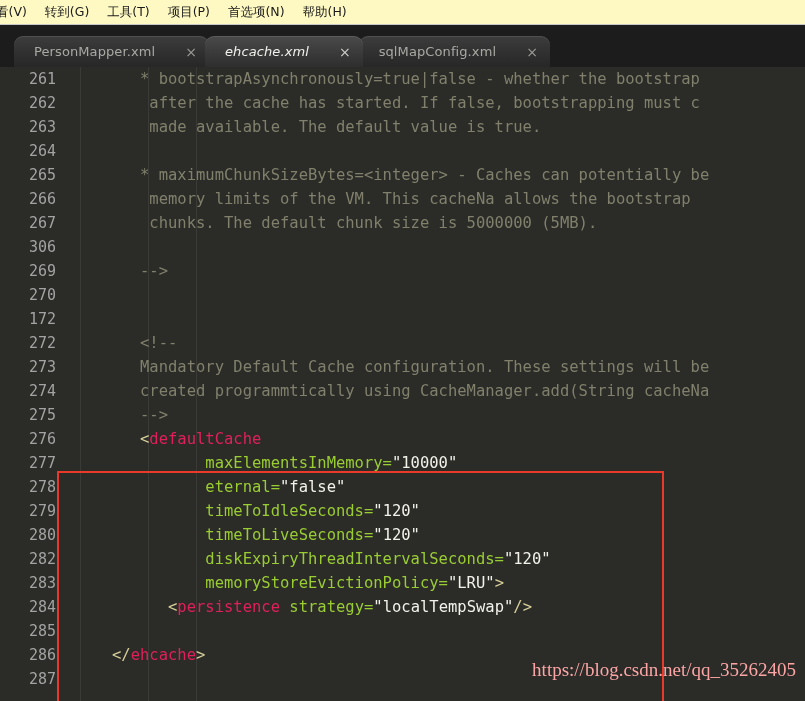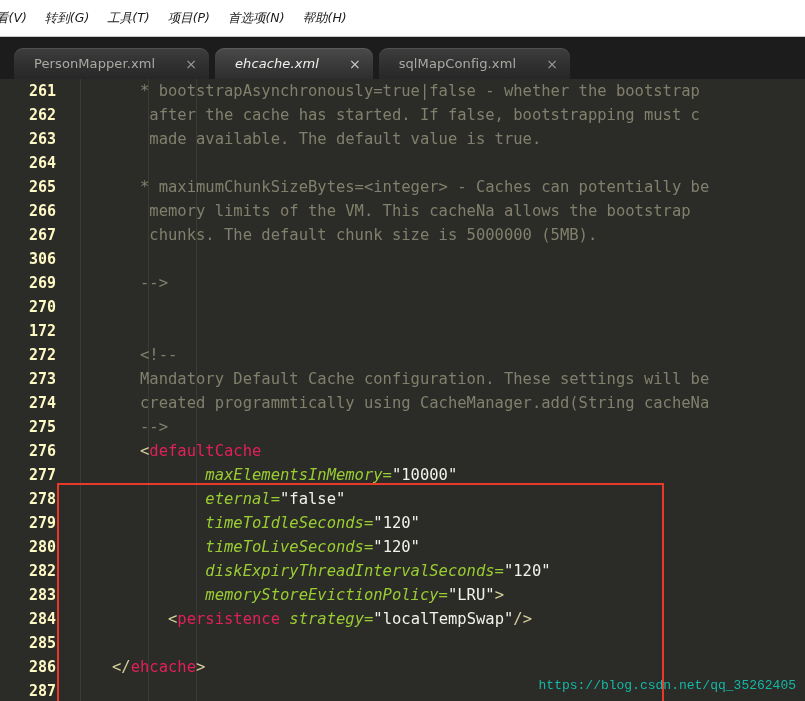--- a/index.html
+++ b/index.html
@@ -9,29 +9,28 @@
   }
   body {
     width: 805px;
     height: 701px;
     overflow: hidden;
     font-family: "DejaVu Sans Mono", monospace;
   }
 
   
   #menubar {
-    height: 37px;
-    background: #ffffff;
+    height: 25px;
+    background: #fef9c3;
     border-bottom: 1px solid #c8c8c8;
     display: flex;
     align-items: center;
     padding-left: 0px;
     box-sizing: border-box;
     overflow: hidden;
-    font-style: italic;
   }
   .menu-item {
     font-family: "DejaVu Sans", "Liberation Sans", sans-serif;
     font-size: 12.5px;
     color: #1a1a1a;
     padding: 0 9px;
     white-space: nowrap;
     line-height: 18px;
     cursor: default;
   }
@@ -40,21 +39,20 @@
   
   #tabbar {
     height: 42px;
     background: #1c1c1c;
     position: relative;
     display: flex;
     align-items: flex-end;
     padding-left: 14px;
     box-sizing: border-box;
     overflow: hidden;
-    gap: 10px;
   }
   .tab {
     height: 31px;
     display: flex;
     align-items: center;
     padding: 0 12px 0 20px;
     margin-right: -4px;
     border-radius: 9px 9px 0 0;
     background: linear-gradient(to bottom, #3d3d3d 0%, #303030 55%, #272727 100%);
     box-shadow: inset 0 1px 0 rgba(255,255,255,0.10);
@@ -108,37 +106,36 @@
   .code-line {
     display: flex;
     height: 24px;
     align-items: center;
     white-space: pre;
   }
   .lnum {
     width: 64px;
     min-width: 64px;
     text-align: right;
-    color: #fef9c3;
+    color: #a3a3a3;
     font-size: 15px;
     padding-right: 8px;
     box-sizing: border-box;
     user-select: none;
-    font-weight: bold;
   }
   .ltext {
     padding-left: 20px;
     white-space: pre;
     overflow: visible;
   }
   
   .t-comment { color: #80806c; }
   .t-tag     { color: #e0205a; }
   .t-punct   { color: #d6cf9a; }
-  .t-attr    { color: #9acd32; font-style: italic; }
+  .t-attr    { color: #9acd32; }
   .t-val     { color: #f2f2ea; }
 
   
   .guide {
     position: absolute;
     top: 0; bottom: 0;
     width: 1px;
     background: #3a3a36;
   }
 
@@ -148,23 +145,23 @@
     border: 2px solid #e8392a;
     pointer-events: none;
     box-sizing: border-box;
   }
 
   
   #watermark {
     position: absolute;
     right: 9px;
     bottom: 26px;
-    font-family: Liberation Mono, monospace;
-    font-size: 13px;
-    color: #14b8a6;
+    font-family: Liberation Serif, serif;
+    font-size: 19px;
+    color: #fca5a5;
     white-space: nowrap;
   }
 </style>
 </head>
 <body>
 
 <div id="menubar">
     <div class="menu-item clipped">看(V)</div>
     <div class="menu-item">转到(G)</div>
     <div class="menu-item">工具(T)</div>

